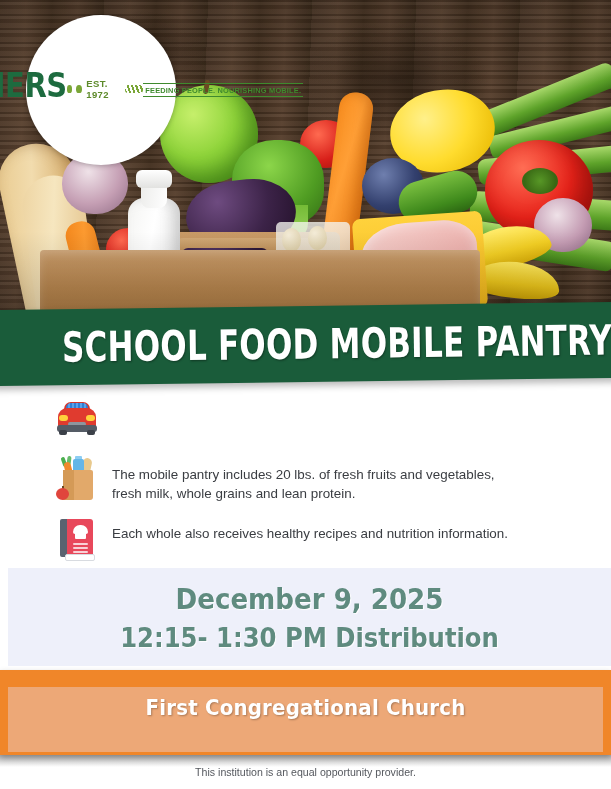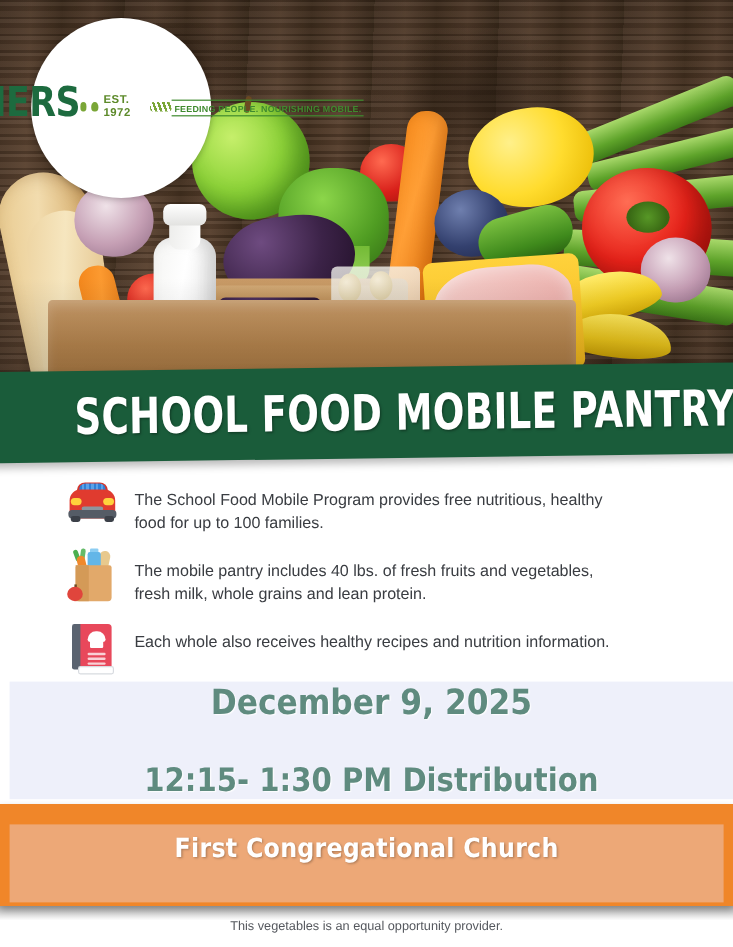--- a/index.html
+++ b/index.html
@@ -286,21 +286,21 @@
   .cb-spine{position:absolute;left:4px;top:4px;width:8px;height:38px;border-radius:2px 0 0 2px;background:#5a6370;}
   .cb-cover{position:absolute;left:11px;top:4px;width:26px;height:38px;border-radius:0 3px 3px 0;background:#e8485b;}
   .cb-hat{position:absolute;left:17px;top:10px;width:15px;height:9px;border-radius:7px 7px 2px 2px;background:#fff;}
   .cb-hat-b{position:absolute;left:19px;top:18px;width:11px;height:6px;border-radius:1px;background:#fff;}
   .cb-line{position:absolute;left:17px;width:15px;height:1.6px;background:rgba(255,255,255,.75);border-radius:1px;}
   .cb-pages{position:absolute;left:9px;top:39px;width:28px;height:5px;border-radius:2px;background:#fff;border:1px solid #d8dbe0;}
 
   
   .date-band{
     position:absolute;left:8px;top:568px;width:603px;height:98px;background:#eef0fa;
-    display:flex;flex-direction:column;align-items:center;justify-content:space-between;
+    display:flex;flex-direction:column;align-items:center;justify-content:center;
   }
   .date-line{
     font-family:"DejaVu Sans Condensed","Liberation Sans Narrow","Liberation Sans",sans-serif;
     font-weight:bold;color:#5f8b7f;text-shadow:1px 1px 1px rgba(255,255,255,.9);
   }
   .date-1{font-size:29px;margin-bottom:6px;}
   .date-2{font-size:27px;}
 
   
   .contact-band{
@@ -419,37 +419,36 @@
         <div class="car-roof"></div>
         <div class="car-wind"></div>
         <div class="car-body"></div>
         <div class="car-lamp l"></div>
         <div class="car-lamp r"></div>
         <div class="car-grill"></div>
         <div class="car-bump"></div>
         <div class="car-wheel l"></div>
         <div class="car-wheel r"></div>
       </div>
-      <div class="btext">The School Food Mobile Program provides free nutritious, healthy food for up to 100 families.</div>
     </div>
 
     <div class="bullet">
       <div class="bicon">
         <div class="gb-leaf"></div>
         <div class="gb-leaf2"></div>
         <div class="gb-baguette"></div>
         <div class="gb-milk-top"></div>
         <div class="gb-milk"></div>
         <div class="gb-carrot"></div>
         <div class="gb-bag"></div>
         <div class="gb-bag-l"></div>
         <div class="gb-apple-s"></div>
         <div class="gb-apple"></div>
       </div>
-      <div class="btext">The mobile pantry includes 40 lbs. of fresh fruits and vegetables, fresh milk, whole grains and lean protein.</div>
+      <div class="btext">The mobile pantry includes 20 lbs. of fresh fruits and vegetables, fresh milk, whole grains and lean protein.</div>
     </div>
 
     <div class="bullet">
       <div class="bicon">
         <div class="cb-spine"></div>
         <div class="cb-cover"></div>
         <div class="cb-hat"></div>
         <div class="cb-hat-b"></div>
         <div class="cb-line" style="top:28px;"></div>
         <div class="cb-line" style="top:32px;"></div>
@@ -465,15 +464,15 @@
     <div class="date-line date-1">December 9, 2025</div>
     <div class="date-line date-2">12:15- 1:30 PM Distribution</div>
   </div>
 
   <div class="contact-band">
     <div class="contact-inner"></div>
     <div class="contact-name">First Congregational Church</div>
   </div>
   <div class="band-shadow"></div>
 
-  <div class="footer">This vegetables is an equal opportunity provider.</div>
+  <div class="footer">This institution is an equal opportunity provider.</div>
 
 </div>
 
 </body></html>

